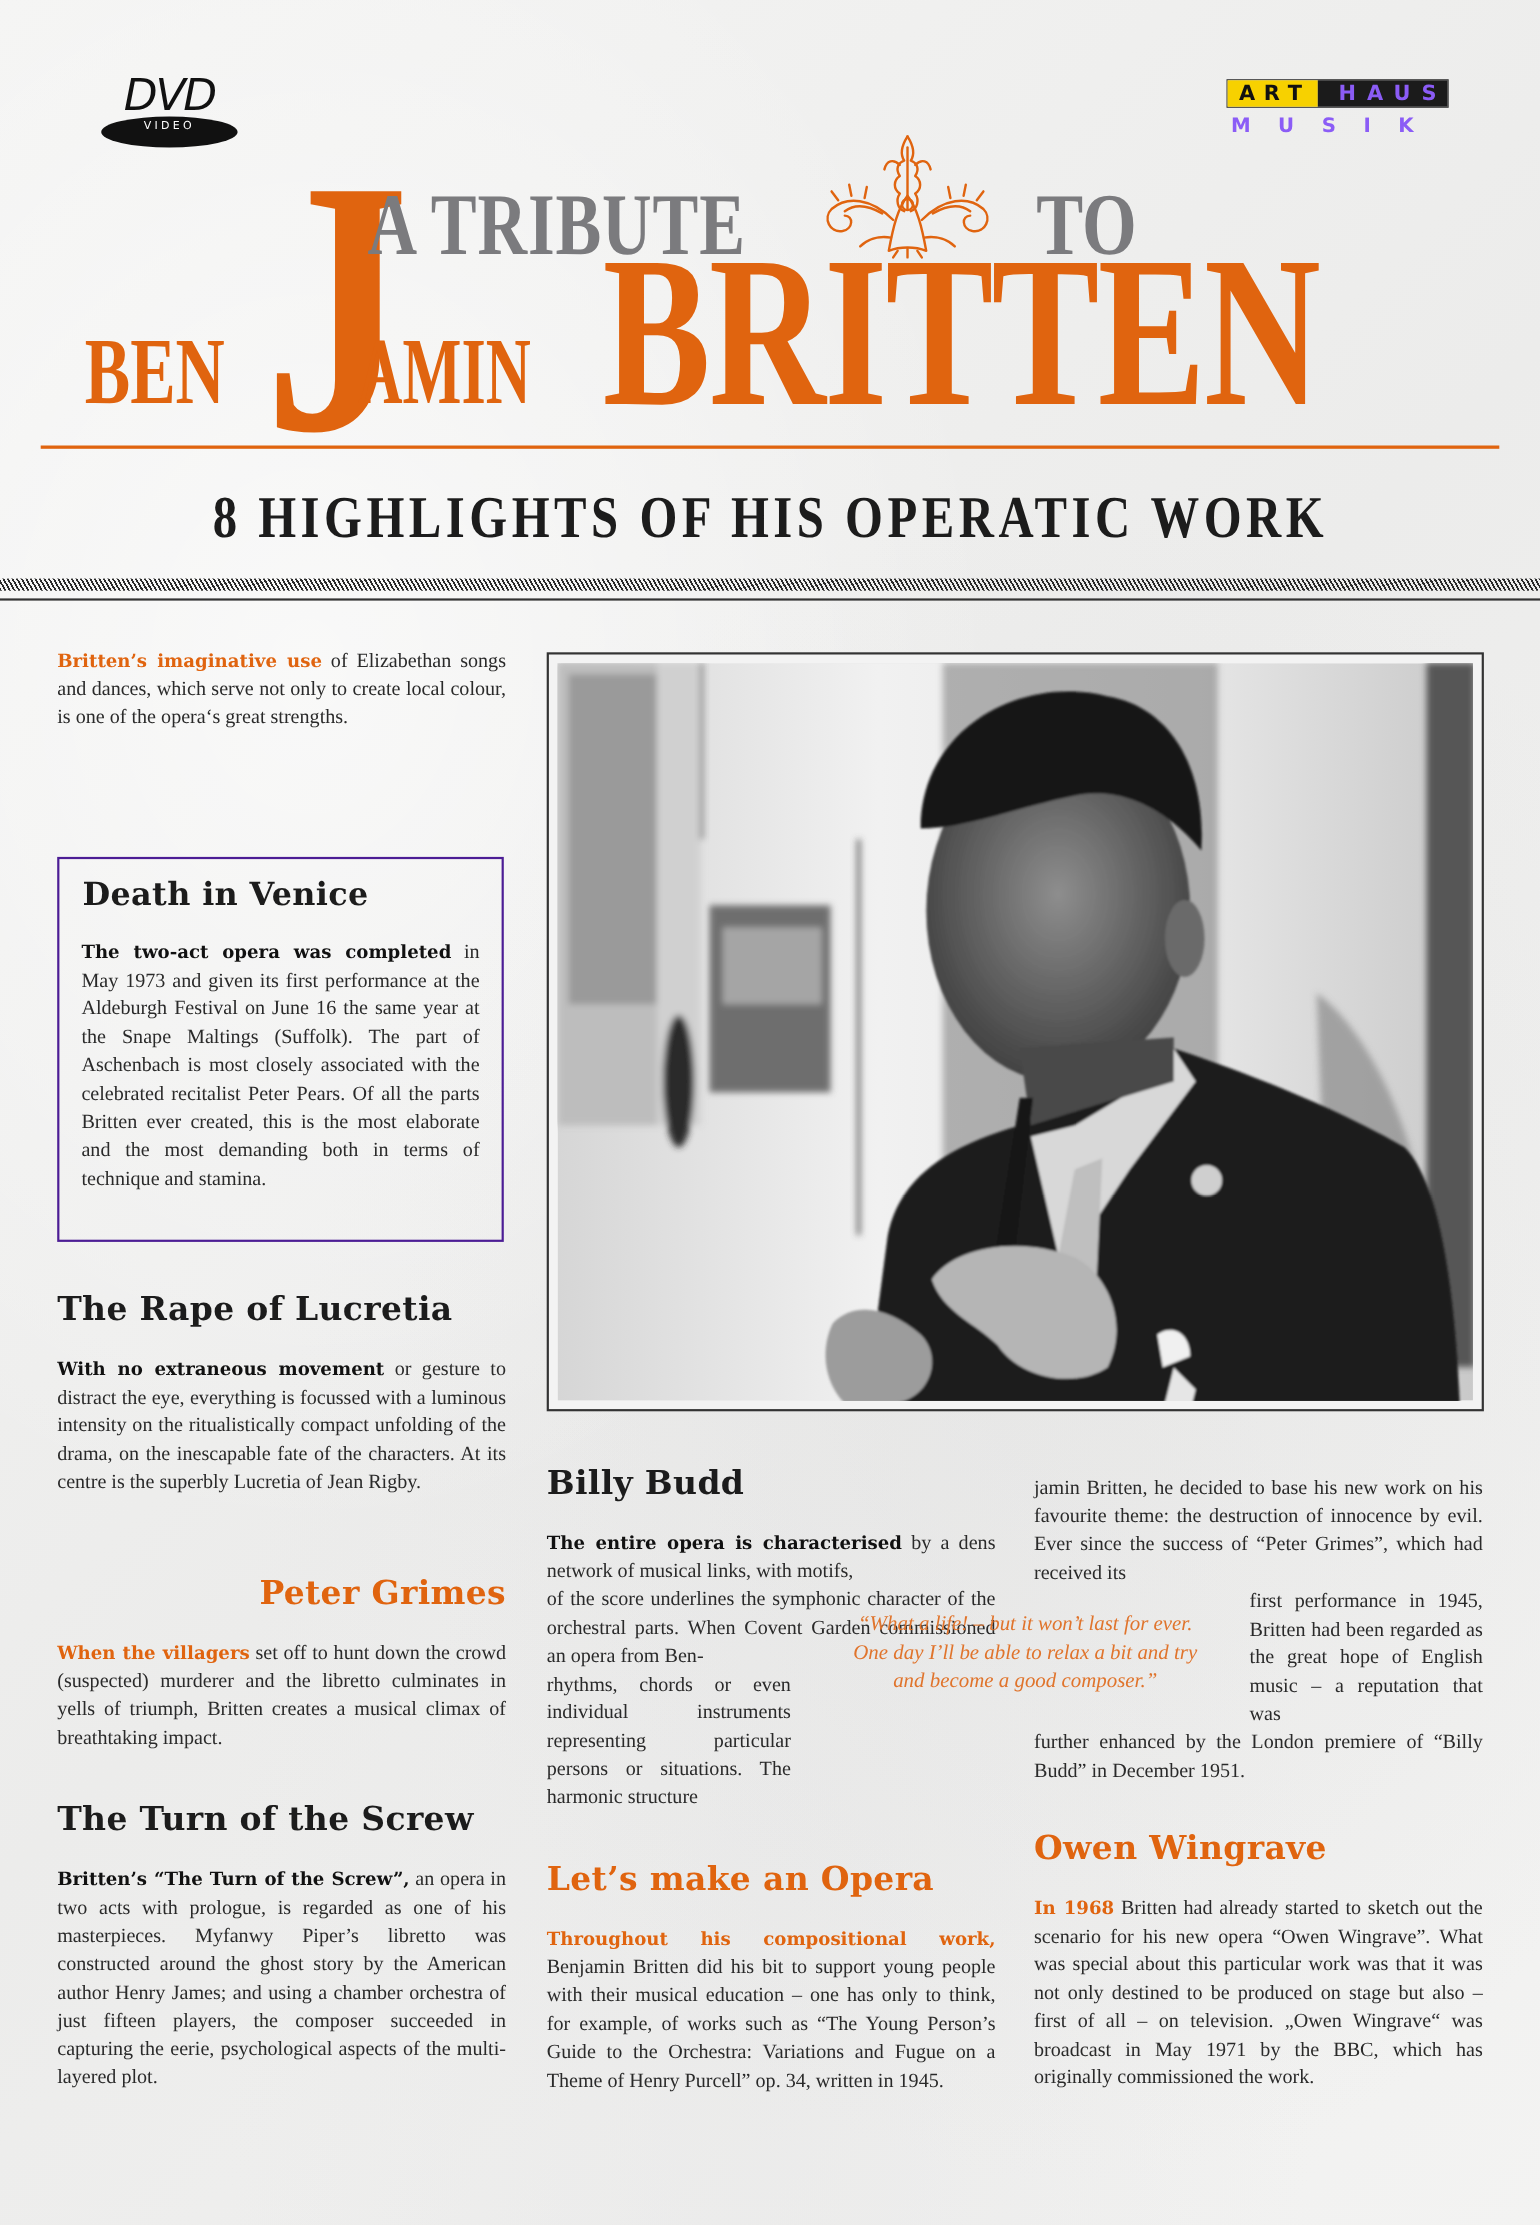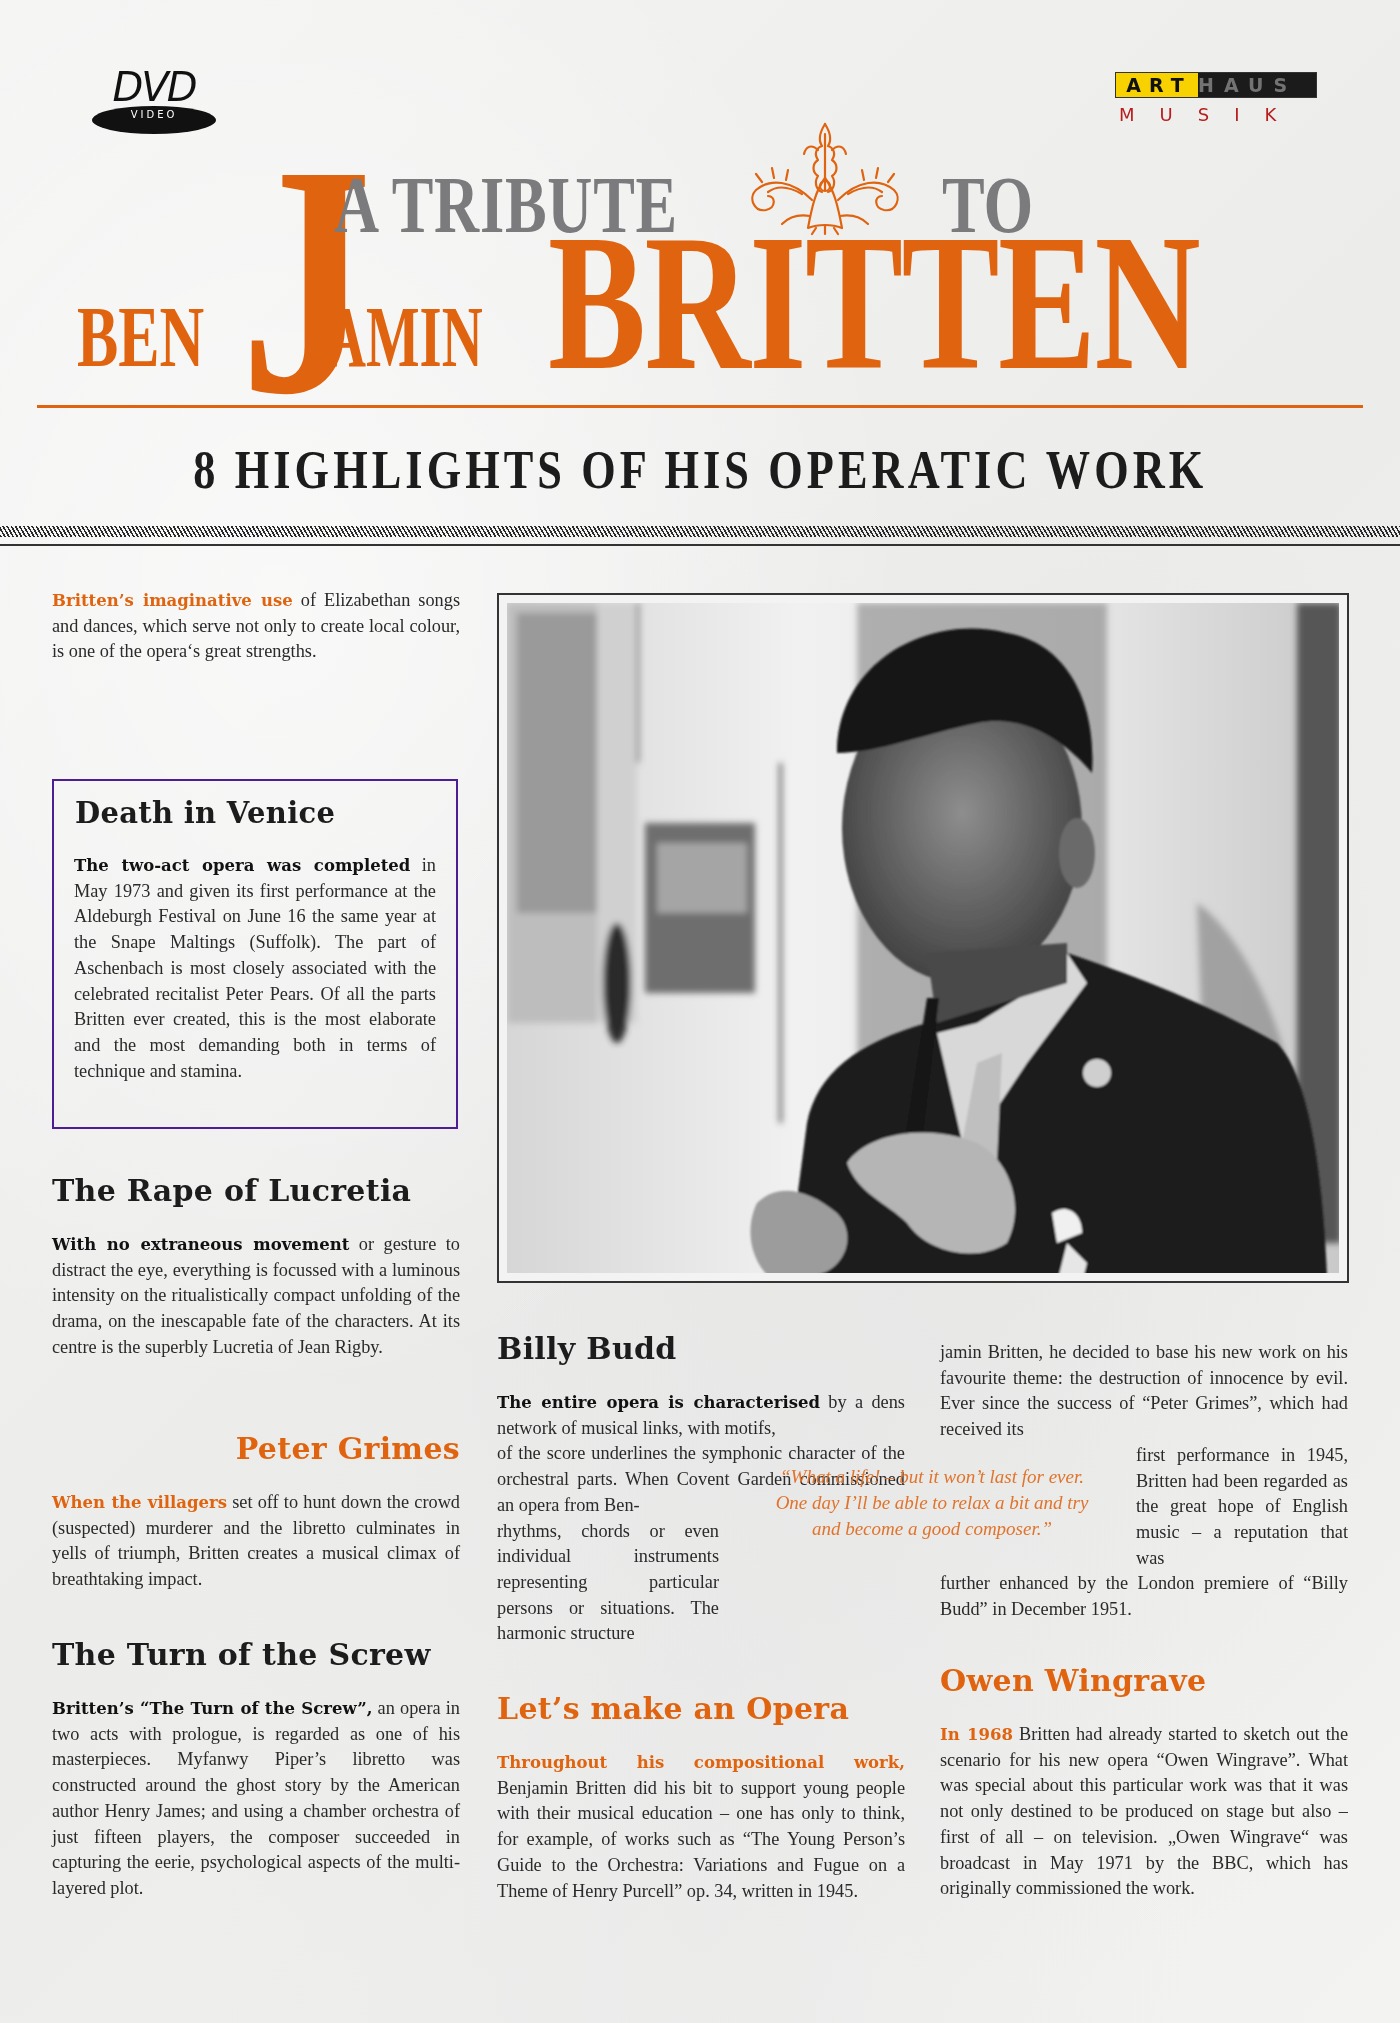--- a/index.html
+++ b/index.html
@@ -24,24 +24,24 @@
     font-size:40px; letter-spacing:-2px; color:#111; line-height:46px; }
   .dvd-disc { position:absolute; left:4px; top:36px; width:124px; height:28px; background:#111;
     border-radius:50%; color:#fff; font-family:"DejaVu Sans", sans-serif; font-size:10px;
     letter-spacing:3px; text-align:center; line-height:18px; }
 
   
   .arthaus { left: 1115px; top: 72px; width: 202px; }
   .arthaus-top { display:flex; height:24px; border:1px solid #333; }
   .arthaus-art { background:#f7d100; color:#111; width:78px; font-family:"DejaVu Sans", sans-serif;
     font-weight:bold; font-size:19px; letter-spacing:8px; text-align:center; line-height:24px; padding-left:4px; }
-  .arthaus-haus { background:#1b1b1b; color:#737373; flex:1; font-family:"DejaVu Sans", sans-serif;
-    font-weight:bold; font-size:19px; letter-spacing:10px; text-align:left; line-height:24px; }
-  .arthaus-musik { margin-top:6px; font-family:"DejaVu Sans", sans-serif; font-weight:normal;
-    font-size:18px; letter-spacing:25px; color:#b91c1c; padding-left:4px; }
+  .arthaus-haus { background:#1b1b1b; color:#8b5cf6; flex:1; font-family:"DejaVu Sans", sans-serif;
+    font-weight:bold; font-size:19px; letter-spacing:10px; text-align:right; line-height:24px; }
+  .arthaus-musik { margin-top:6px; font-family:"DejaVu Sans", sans-serif; font-weight:bold;
+    font-size:18px; letter-spacing:25px; color:#8b5cf6; padding-left:4px; }
 
   
   .title-j { left: 240px; top: 150px; font-size: 330px; line-height: 260px; color: var(--orange);
     font-family: "Liberation Serif", serif; font-weight: bold; transform: scaleX(0.8); transform-origin: left top; }
   .title-tribute { left: 334px; top: 170px; font-size: 80px; line-height: 70px; color: var(--gray);
     font-weight: bold; transform: scaleX(0.78); transform-origin: left top; letter-spacing: 1px; white-space:nowrap; }
   .title-to { left: 942px; top: 170px; font-size: 80px; line-height: 70px; color: var(--gray);
     font-weight: bold; transform: scaleX(0.8); transform-origin: left top; }
   .title-ben { left: 77px; top: 300px; font-size: 86px; line-height: 74px; color: var(--orange);
     font-weight: bold; transform: scaleX(0.72); transform-origin: left top; }

